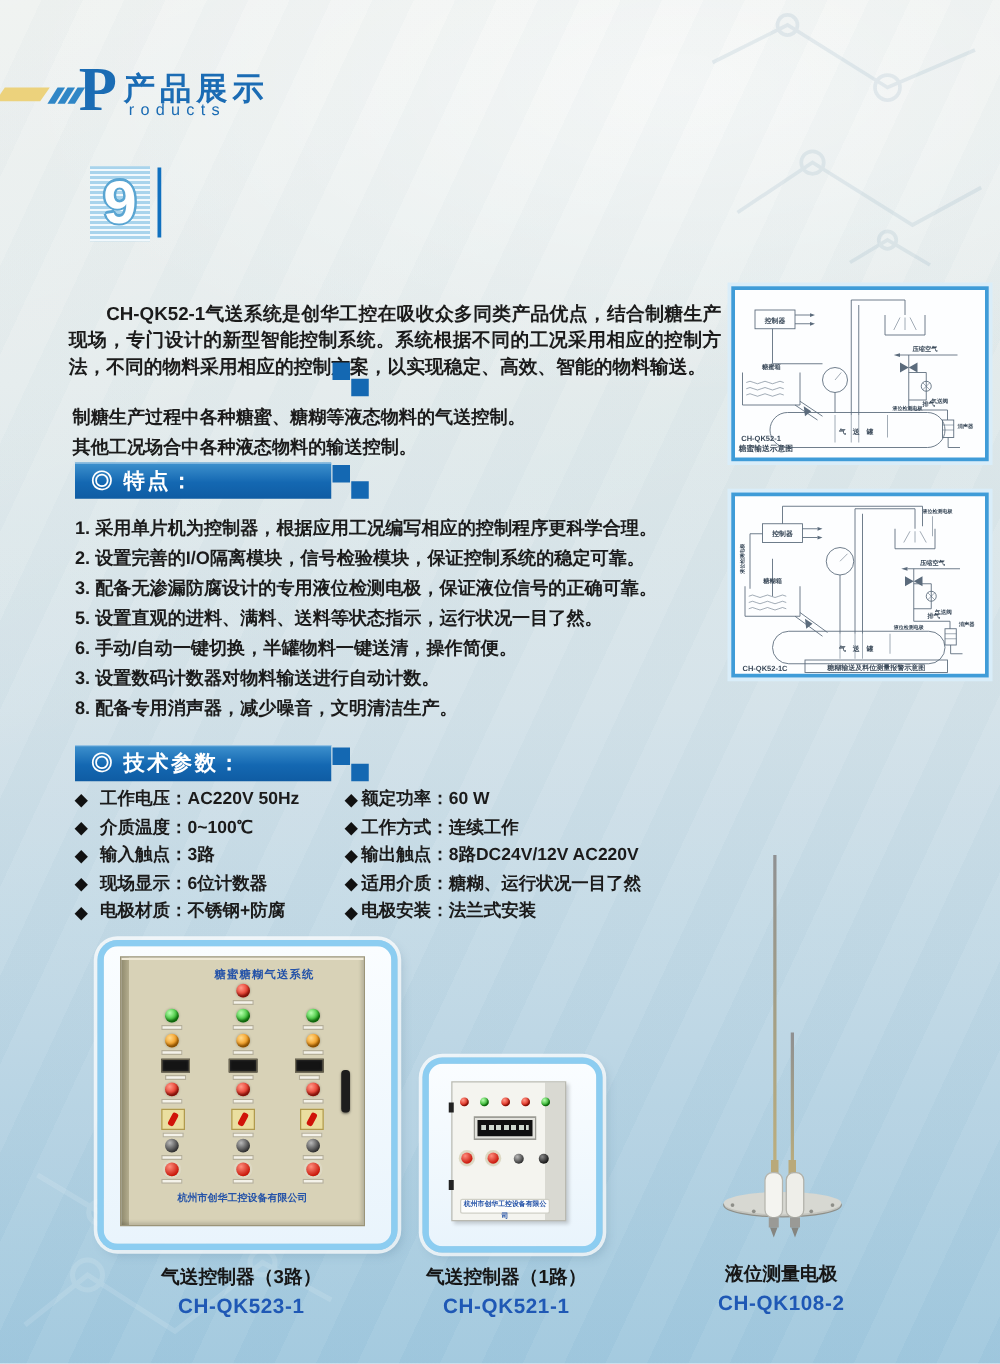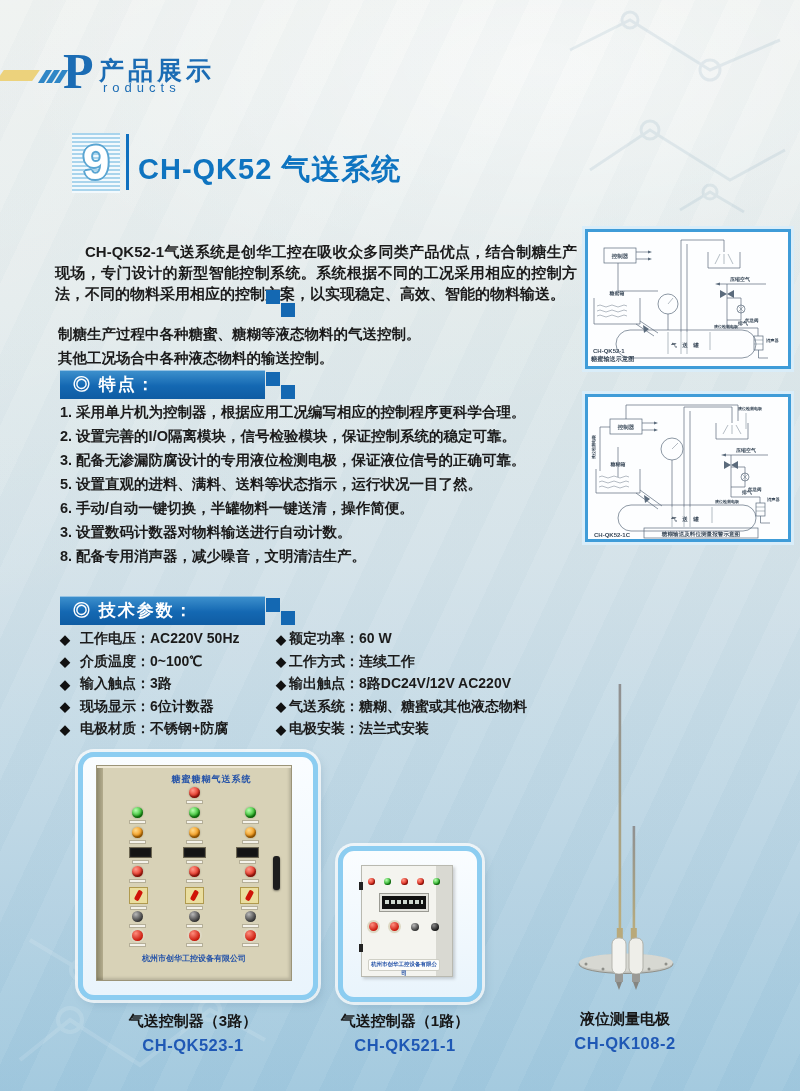--- a/index.html
+++ b/index.html
@@ -26,21 +26,21 @@
   .vdiv{position:absolute;left:126px;top:134px;width:3px;height:56px;background:#1070bf;}
   .ptitle{position:absolute;left:138px;top:150px;font-size:29px;font-weight:bold;color:#0f74c0;letter-spacing:1px;}
   
   .intro{position:absolute;left:55px;top:226px;width:522px;font-size:15px;font-weight:bold;color:#1b1b1b;line-height:21px;text-indent:2em;text-align:justify;}
   
   .secbar{position:absolute;left:60px;width:205px;height:29px;color:#fff;font-weight:bold;font-size:17px;line-height:29px;padding-left:13px;letter-spacing:2px;
     background:linear-gradient(180deg,#3f92ce 0%,#1468b2 55%,#0f5ca3 100%);box-shadow:inset 0 1px 0 rgba(255,255,255,.45);box-sizing:border-box;}
   .chk{position:absolute;width:14px;height:14px;background:#1468b2;}
   
   .scope-lines{position:absolute;left:58px;top:322px;font-size:14.5px;font-weight:bold;color:#1b1b1b;line-height:24px;}
-  .featlist{position:absolute;left:60px;top:400px;width:520px;font-size:14.5px;font-weight:bold;color:#1b1b1b;line-height:24px;}
+  .featlist{position:absolute;left:60px;top:411px;width:520px;font-size:14.5px;font-weight:bold;color:#1b1b1b;line-height:24px;}
   .specs{position:absolute;left:60px;top:628px;width:530px;font-size:14px;font-weight:bold;color:#1b1b1b;}
   .specrow{display:flex;height:22.5px;align-items:center;}
   .speccell{display:flex;align-items:center;}
   .speccell.l{width:216px;}
   .speccell .dia{color:#111;font-size:13px;margin-right:10px;}
   .speccell.r .dia{margin-right:3px;}
   
   .fig{position:absolute;background:#fdfeff;border:3px solid #3f9cd8;box-shadow:0 0 0 3px #d9edf9;}
   .fig svg{display:block;}
   .fig text{fill:#3b4a5a;font-weight:bold;font-family:"Liberation Sans",sans-serif;}
@@ -123,21 +123,20 @@
     <span class="slash" style="left:58px;"></span>
     <div class="p-big">P</div>
     <div class="h-cn">产品展示</div>
     <div class="h-en">roducts</div>
   </div>
 
   <div class="numbadge">
     <span>9</span>
   </div>
   <div class="vdiv"></div>
-  <div class="ptitle">CH-QK52 气送系统</div>
 
   <p class="intro">CH-QK52-1气送系统是创华工控在吸收众多同类产品优点，结合制糖生产现场，专门设计的新型智能控制系统。系统根据不同的工况采用相应的控制方法，不同的物料采用相应的控制方案，以实现稳定、高效、智能的物料输送。</p>
 
   <div class="chk" style="left:266px;top:290px;"></div>
   <div class="chk" style="left:281px;top:303px;"></div>
   <div class="scope-lines">
     <div>制糖生产过程中各种糖蜜、糖糊等液态物料的气送控制。</div>
     <div>其他工况场合中各种液态物料的输送控制。</div>
   </div>
 
@@ -188,21 +187,21 @@
           <span>输出触点：8路DC24V/12V AC220V</span>
         </div>
     </div>
     <div class="specrow">
       <div class="speccell l">
           <span class="dia">◆</span>
           <span>现场显示：6位计数器</span>
         </div>
       <div class="speccell r">
           <span class="dia">◆</span>
-          <span>气送系统：糖糊、糖蜜或其他液态物料</span>
+          <span>适用介质：糖糊、运行状况一目了然</span>
         </div>
     </div>
     <div class="specrow">
       <div class="speccell l">
           <span class="dia">◆</span>
           <span>电极材质：不锈钢+防腐</span>
         </div>
       <div class="speccell r">
           <span class="dia">◆</span>
           <span>电极安装：法兰式安装</span>

